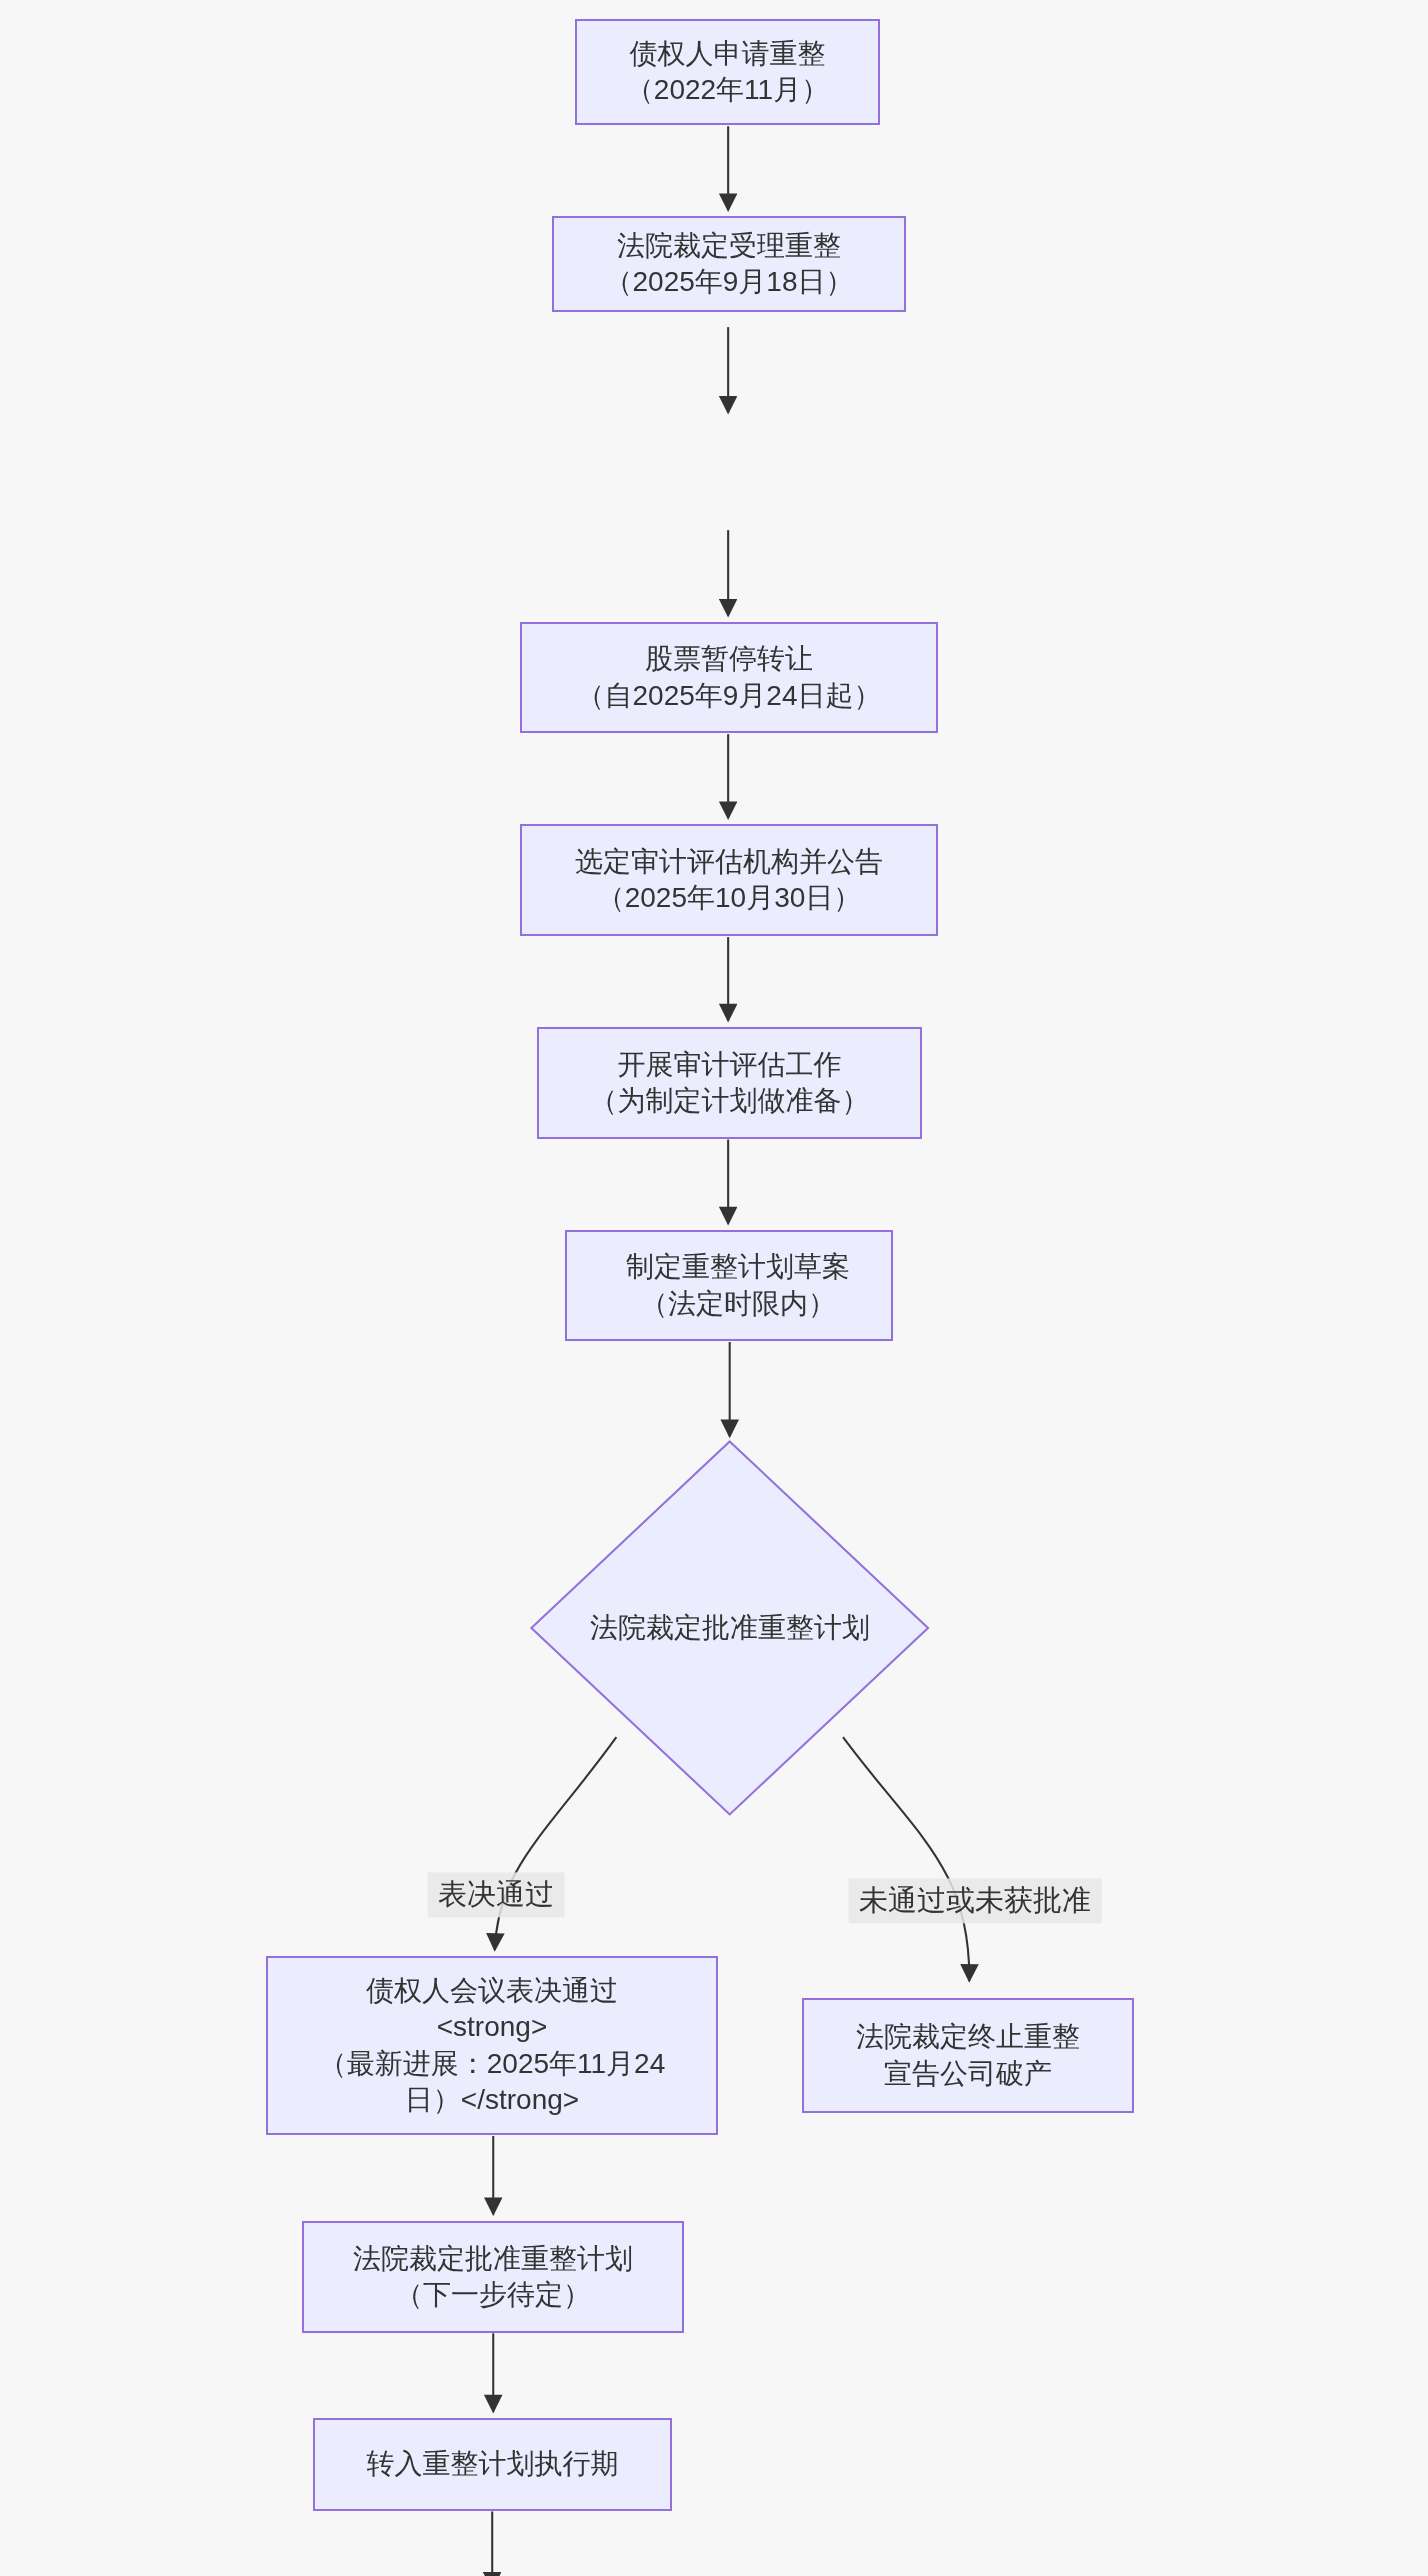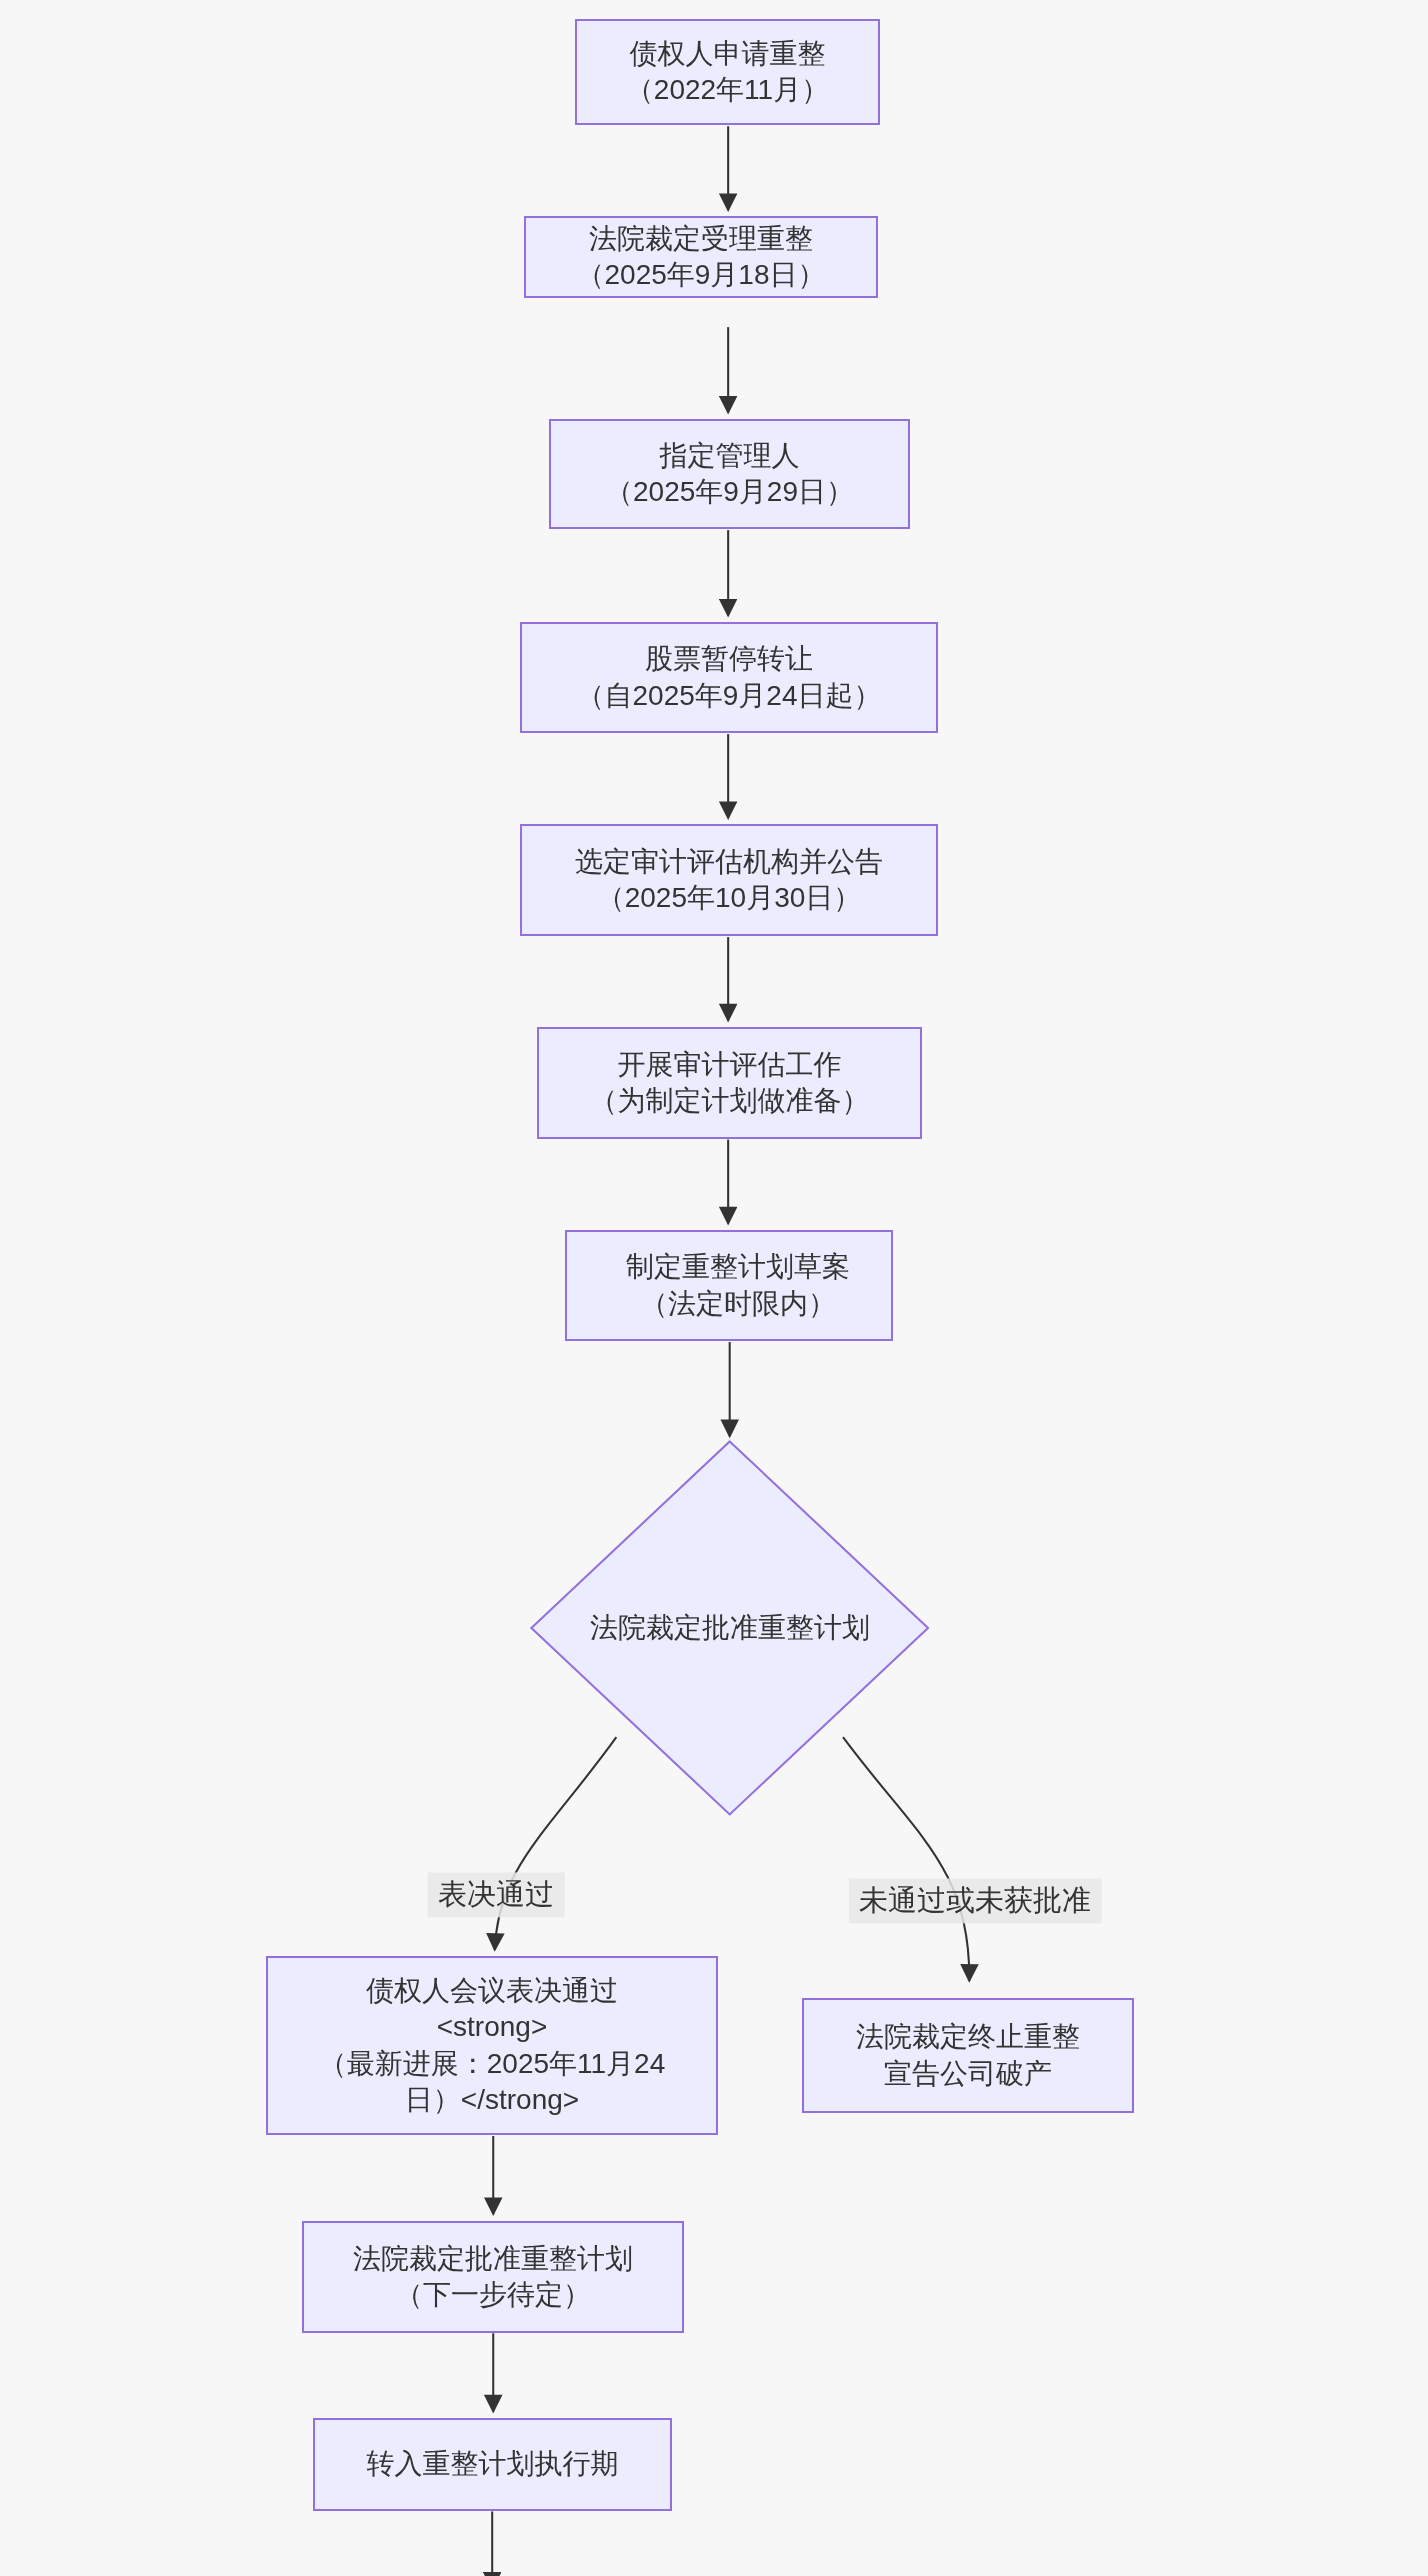--- a/index.html
+++ b/index.html
@@ -66,29 +66,25 @@
     <line x1="957" y1="4146" x2="957" y2="4298" stroke="#333333" stroke-width="4" marker-end="url(#arrow)"></line>
     <line x1="957" y1="4529" x2="957" y2="4681" stroke="#333333" stroke-width="4" marker-end="url(#arrow)"></line>
     <line x1="955" y1="4875" x2="955" y2="5025" stroke="#333333" stroke-width="4" marker-end="url(#arrow)"></line>
   </svg>
 
   <div class="node" style="left:575px;top:19px;width:305px;height:106px;">
     <span>债权人申请重整</span>
     <span>（2022年11月）</span>
   </div>
 
-  <div class="node" style="left:524px;top:216px;width:354px;height:82px;">
+  <div class="node" style="left:552px;top:216px;width:354px;height:96px;">
     <span>法院裁定受理重整</span>
     <span>（2025年9月18日）</span>
   </div>
 
-  <div class="node" style="left:549px;top:419px;width:361px;height:110px;">
-    <span>指定管理人</span>
-    <span>（2025年9月29日）</span>
-  </div>
 
   <div class="node" style="left:520px;top:622px;width:418px;height:111px;">
     <span>股票暂停转让</span>
     <span>（自2025年9月24日起）</span>
   </div>
 
   <div class="node" style="left:520px;top:824px;width:418px;height:112px;">
     <span>选定审计评估机构并公告</span>
     <span>（2025年10月30日）</span>
   </div>

